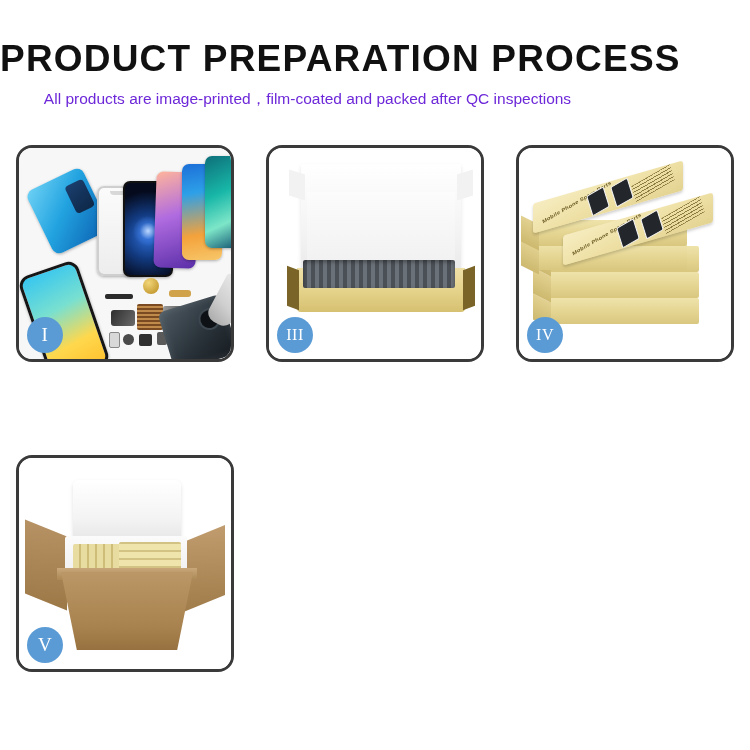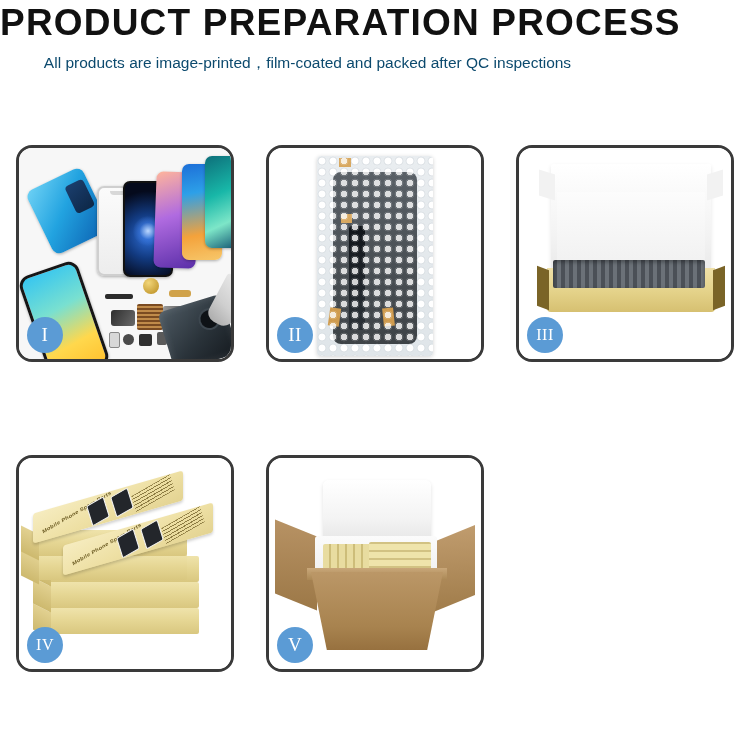--- a/index.html
+++ b/index.html
@@ -12,37 +12,38 @@
     height: 750px;
     overflow: hidden;
     font-family: "Liberation Sans", sans-serif;
     color: #1a1a1a;
     position: relative;
   }
 
   
   .header {
     width: 603px;
+    padding-top: 36px;
     text-align: center;
   }
   .page-title {
     font-family: "Liberation Sans", sans-serif;
     font-size: 37px;
     font-weight: 700;
     letter-spacing: 1.2px;
     color: #111111;
     margin: 0;
     line-height: 46px;
     white-space: nowrap;
   }
   .page-subtitle {
     font-family: "Liberation Sans", sans-serif;
     font-size: 15.5px;
     font-weight: 400;
-    color: #0c4a6e;
+    color: #6d28d9;
     margin: 6px 0 0 12px;
     line-height: 22px;
     white-space: nowrap;
   }
 
   
   .grid {
     position: absolute;
     left: 16px;
     top: 145px;
@@ -391,36 +392,20 @@
           <div class="pt pt-s4"></div>
           <div class="pt pt-s5"></div>
         </div>
         <div class="backplate"></div>
         <div class="tweezer"></div>
       </div>
     </div>
     <div class="badge">I</div>
   </div>
 
-  <div class="panel p2">
-    <div class="panel-photo">
-      <div class="stage">
-        <div class="bubblewrap">
-          <div class="screen-in"></div>
-          <div class="flex-strip"></div>
-          <div class="tape-a"></div>
-          <div class="tape-b"></div>
-          <div class="tape-c"></div>
-          <div class="tape-d"></div>
-          <div class="bubble-overlay"></div>
-        </div>
-      </div>
-    </div>
-    <div class="badge">II</div>
-  </div>
 
   <div class="panel p3">
     <div class="panel-photo">
       <div class="stage">
         <div class="lid3"></div>
         <div class="foam3"></div>
         <div class="tray3"></div>
         <div class="screens3"></div>
       </div>
     </div>

